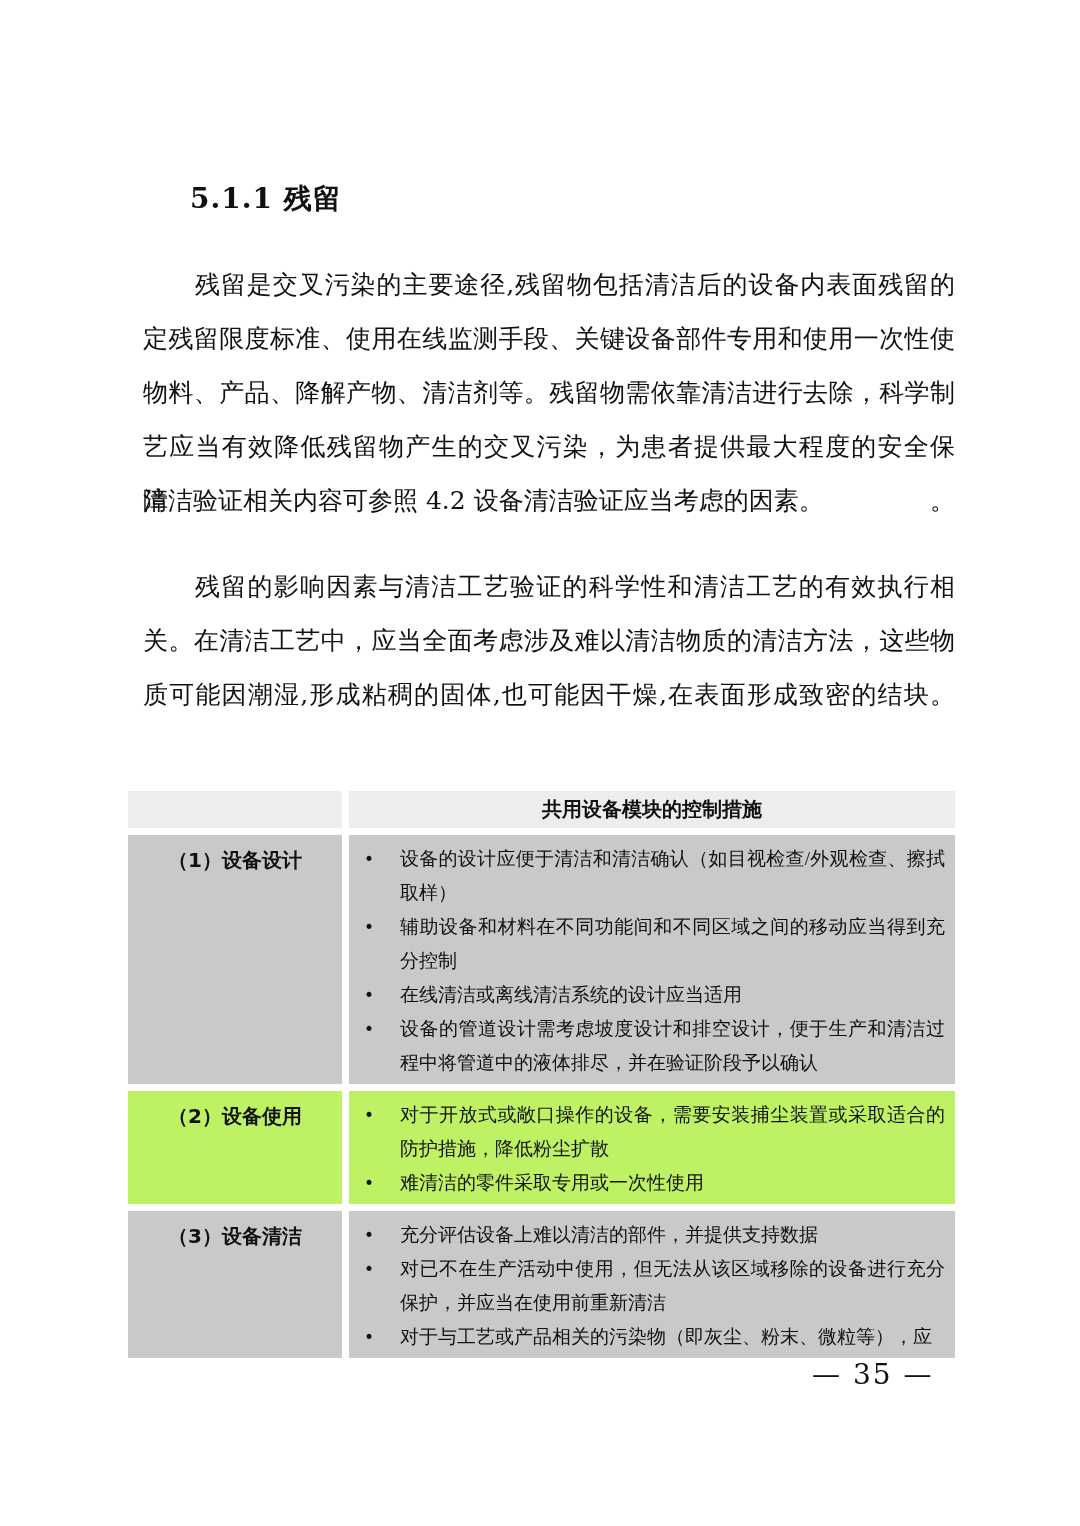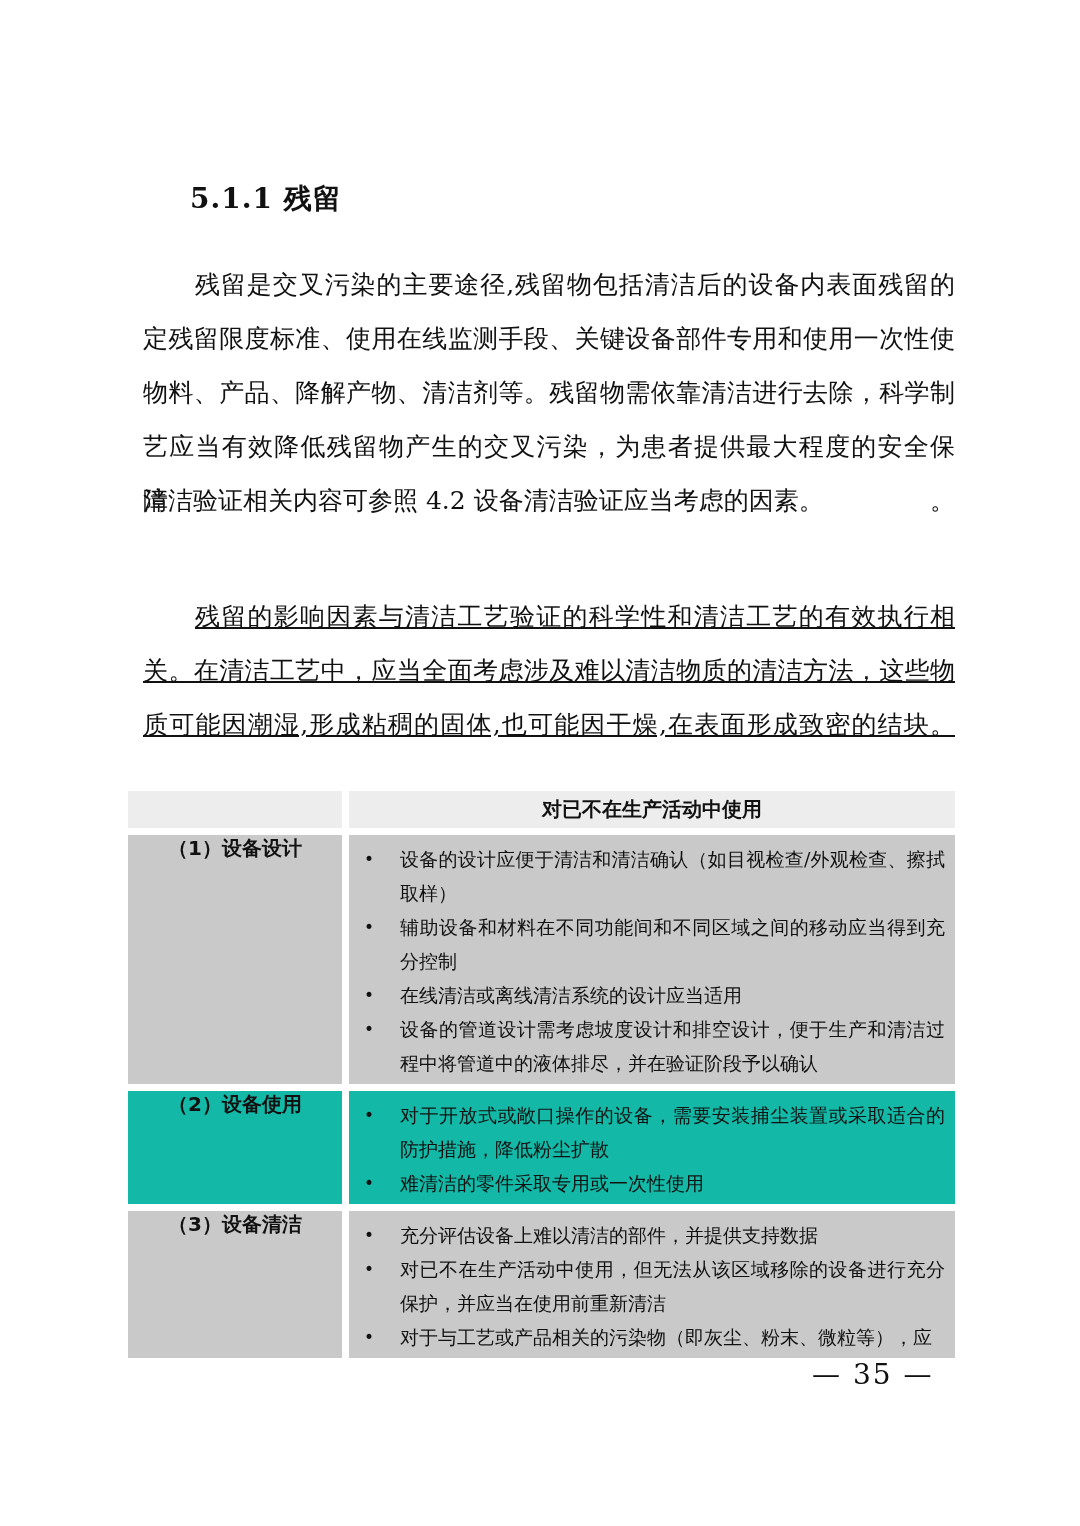--- a/index.html
+++ b/index.html
@@ -10,61 +10,62 @@
     color:#111111;
     font-family:"DejaVu Serif","Liberation Serif",serif;
     overflow:hidden;
   }
   .heading{
     position:absolute;top:180px;left:190px;margin:0;
     font-size:28px;font-weight:bold;letter-spacing:1px;
   }
   .para{position:absolute;left:143px;width:812px;}
   .p1{top:258px;}
-  .p2{top:590px;text-decoration:underline;}
+  .p2{top:560px;}
   .line{
     font-size:25px;line-height:54px;height:54px;
     text-align:justify;text-align-last:justify;
     white-space:nowrap;white-space:normal;
   }
   .line.first{text-indent:52px;}
   .line.short{text-align-last:left;}
   .caption{
     position:absolute;top:756px;left:0;width:1080px;
     text-align:center;font-size:25px;
   }
   .ctable{
     position:absolute;top:791px;left:128px;width:827px;
     display:flex;flex-direction:column;gap:7px;
   }
   .trow{display:grid;grid-template-columns:214px 606px;column-gap:7px;}
   .thead{height:37px;}
   .thead .cell{background:#ededed;}
   .row-gray .cell{background:#c9c9c9;}
-  .row-light .cell{background:#14b8a6;}
+  .row-light .cell{background:#bef264;}
   .cell{box-sizing:border-box;}
   .cell.chead{
     font-family:"DejaVu Sans","Liberation Sans",sans-serif;
     font-weight:bold;font-size:20px;line-height:37px;text-align:center;
   }
-  .cell.labelcell{text-align:center;}
+  .cell.labelcell{text-align:center;padding-top:12px;}
   .rlabel{
     font-family:"DejaVu Sans","Liberation Sans",sans-serif;
     font-weight:bold;font-size:20px;
   }
   .cell.bulletcell{padding:7px 0 4px 0;}
   .bullet{display:flex;align-items:flex-start;}
   .bm{
     flex:0 0 51px;box-sizing:border-box;padding-left:15px;
     font-size:17px;line-height:34px;
     font-family:"DejaVu Sans","Liberation Sans",sans-serif;
   }
   .bt{
     width:545px;font-size:19px;line-height:34px;
     text-align:justify;
+    font-family:Liberation Serif, serif;
   }
   .pageno{
     position:absolute;top:1358px;left:812px;
     font-size:28px;letter-spacing:2px;
   }
 </style>
 </head>
 <body>
 
 <div class="page">
@@ -83,21 +84,21 @@
     <div class="line first">残留的影响因素与清洁工艺验证的科学性和清洁工艺的有效执行相</div>
     <div class="line">关。在清洁工艺中，应当全面考虑涉及难以清洁物质的清洁方法，这些物</div>
     <div class="line">质可能因潮湿,形成粘稠的固体,也可能因干燥,在表面形成致密的结块。</div>
   </div>
 
 
   <div class="ctable">
 
     <div class="trow thead">
       <div class="cell"></div>
-      <div class="cell chead">对已不在生产活动中使用</div>
+      <div class="cell chead">共用设备模块的控制措施</div>
     </div>
 
     <div class="trow row-gray">
       <div class="cell labelcell">
         <span class="rlabel">（1）设备设计</span>
       </div>
       <div class="cell bulletcell">
         <div class="bullet">
           <span class="bm">•</span>
           <div class="bt">设备的设计应便于清洁和清洁确认（如目视检查/外观检查、擦拭取样）</div>

